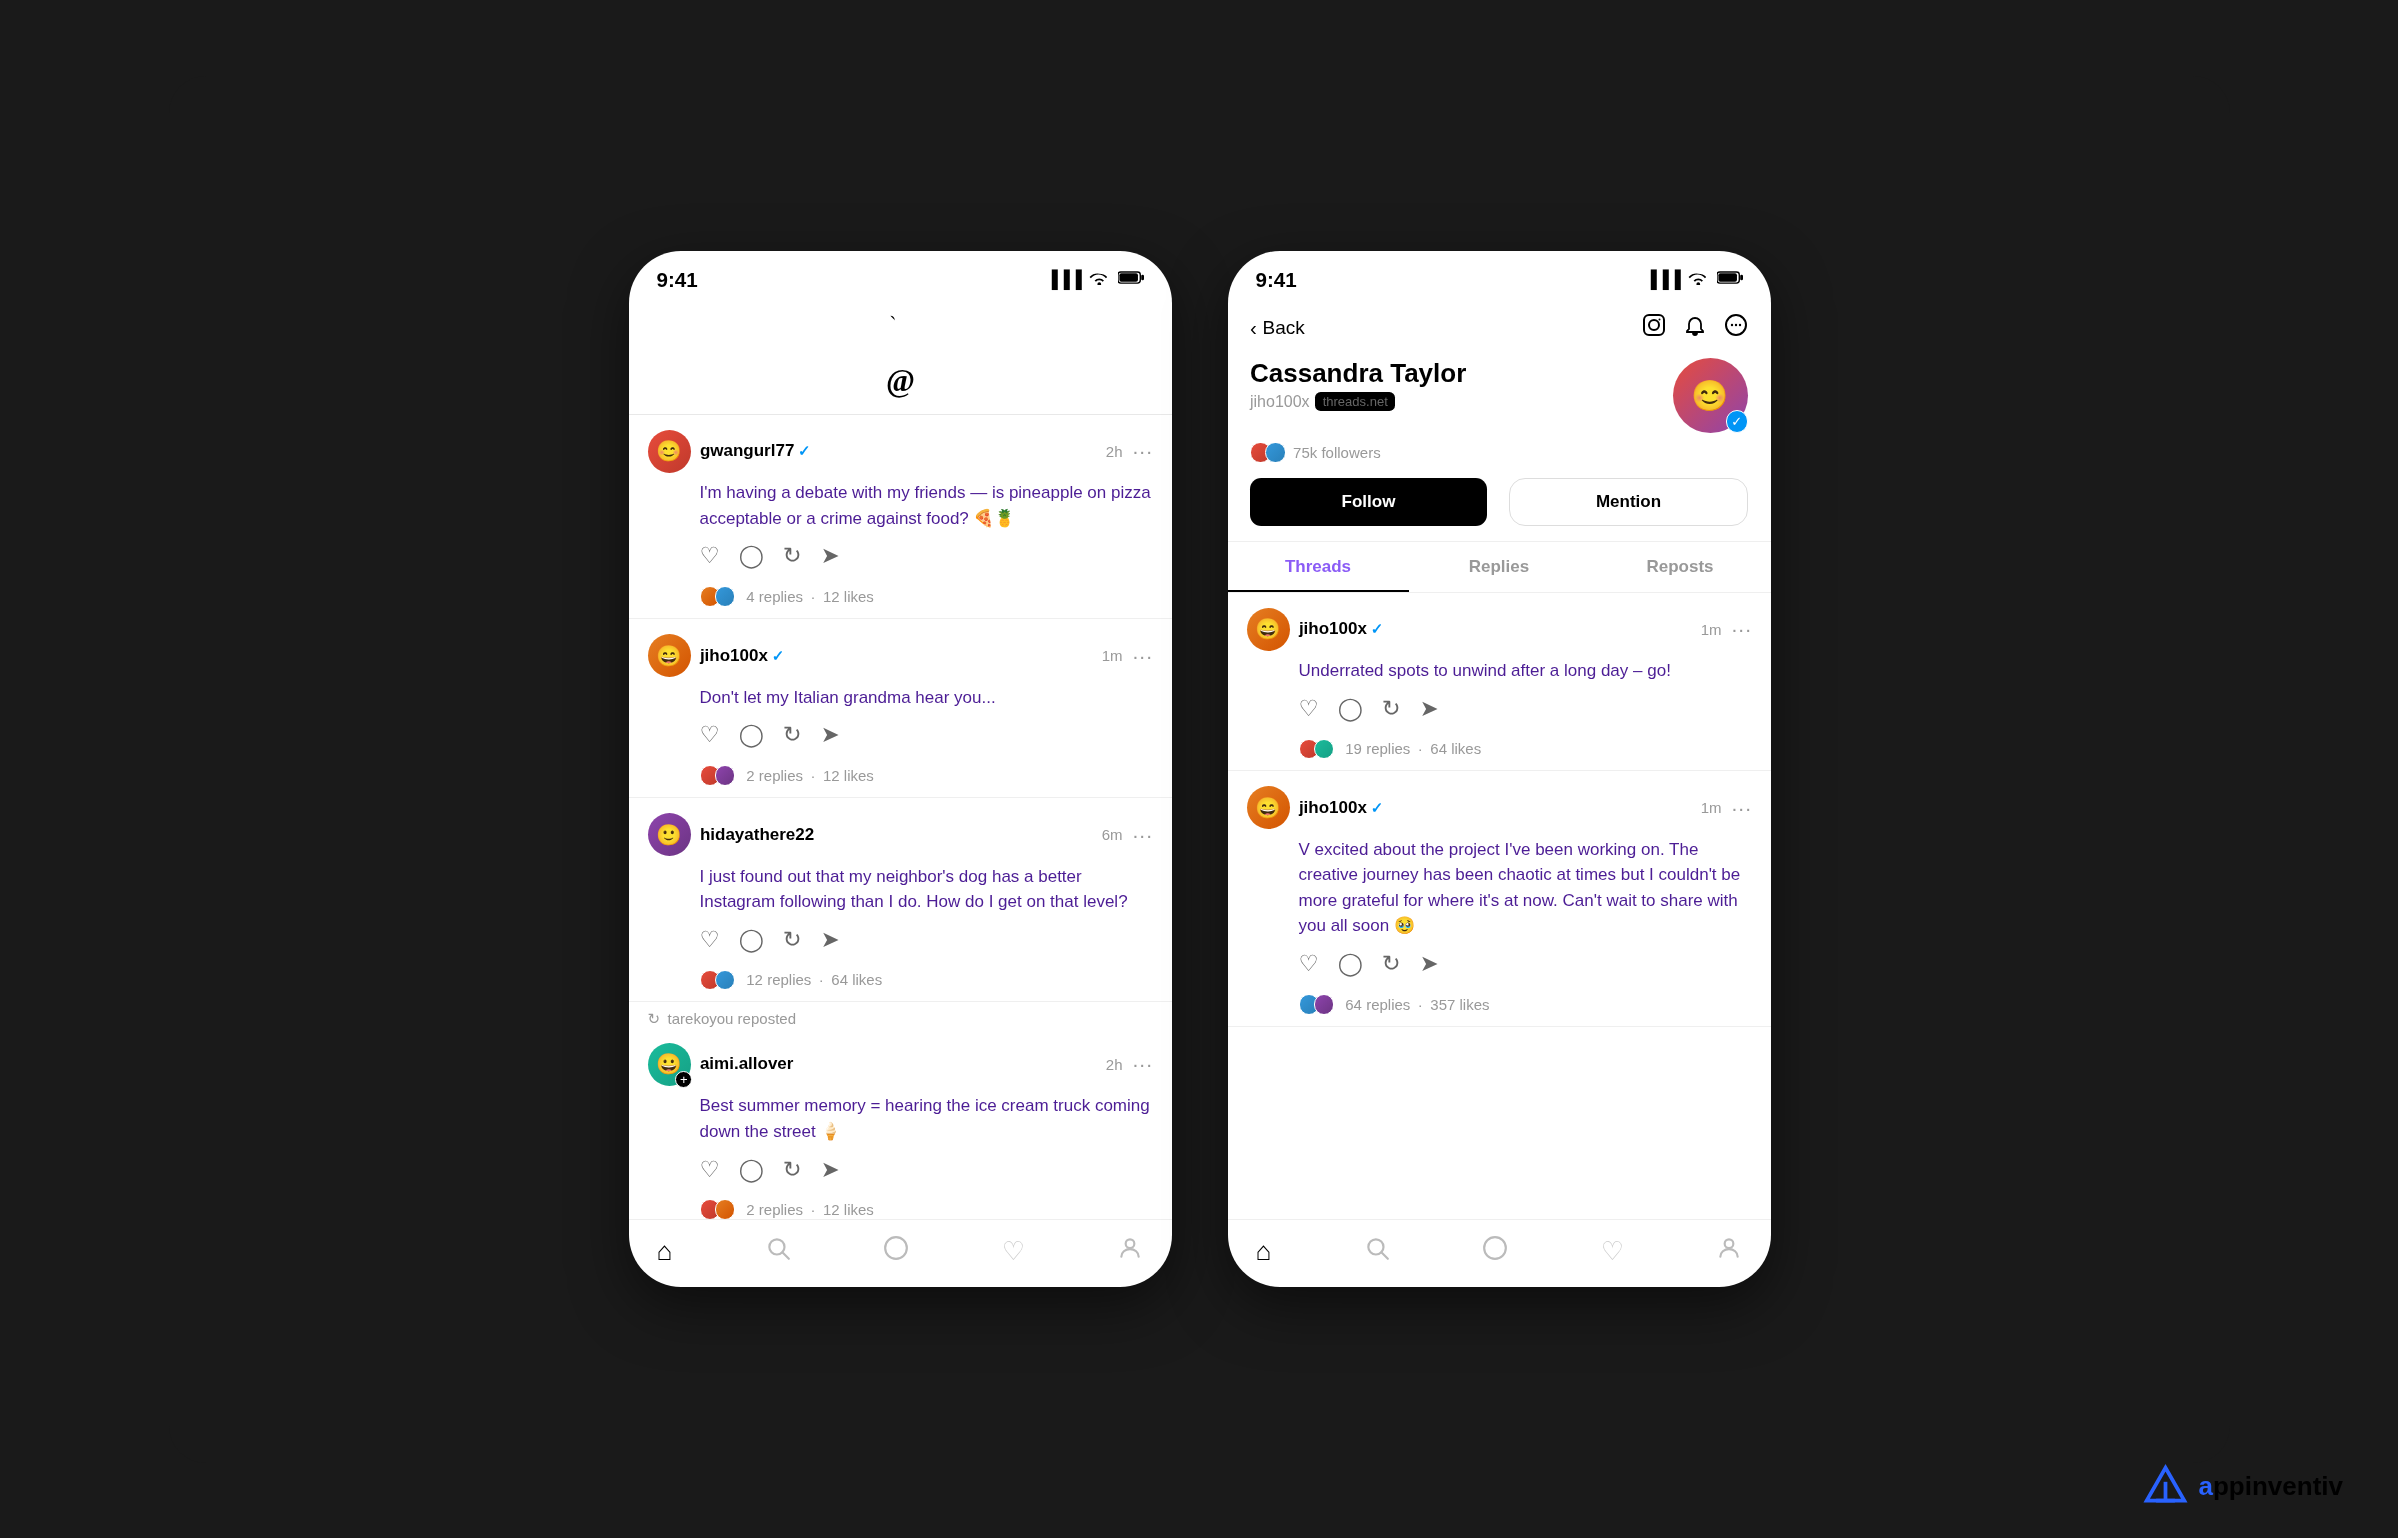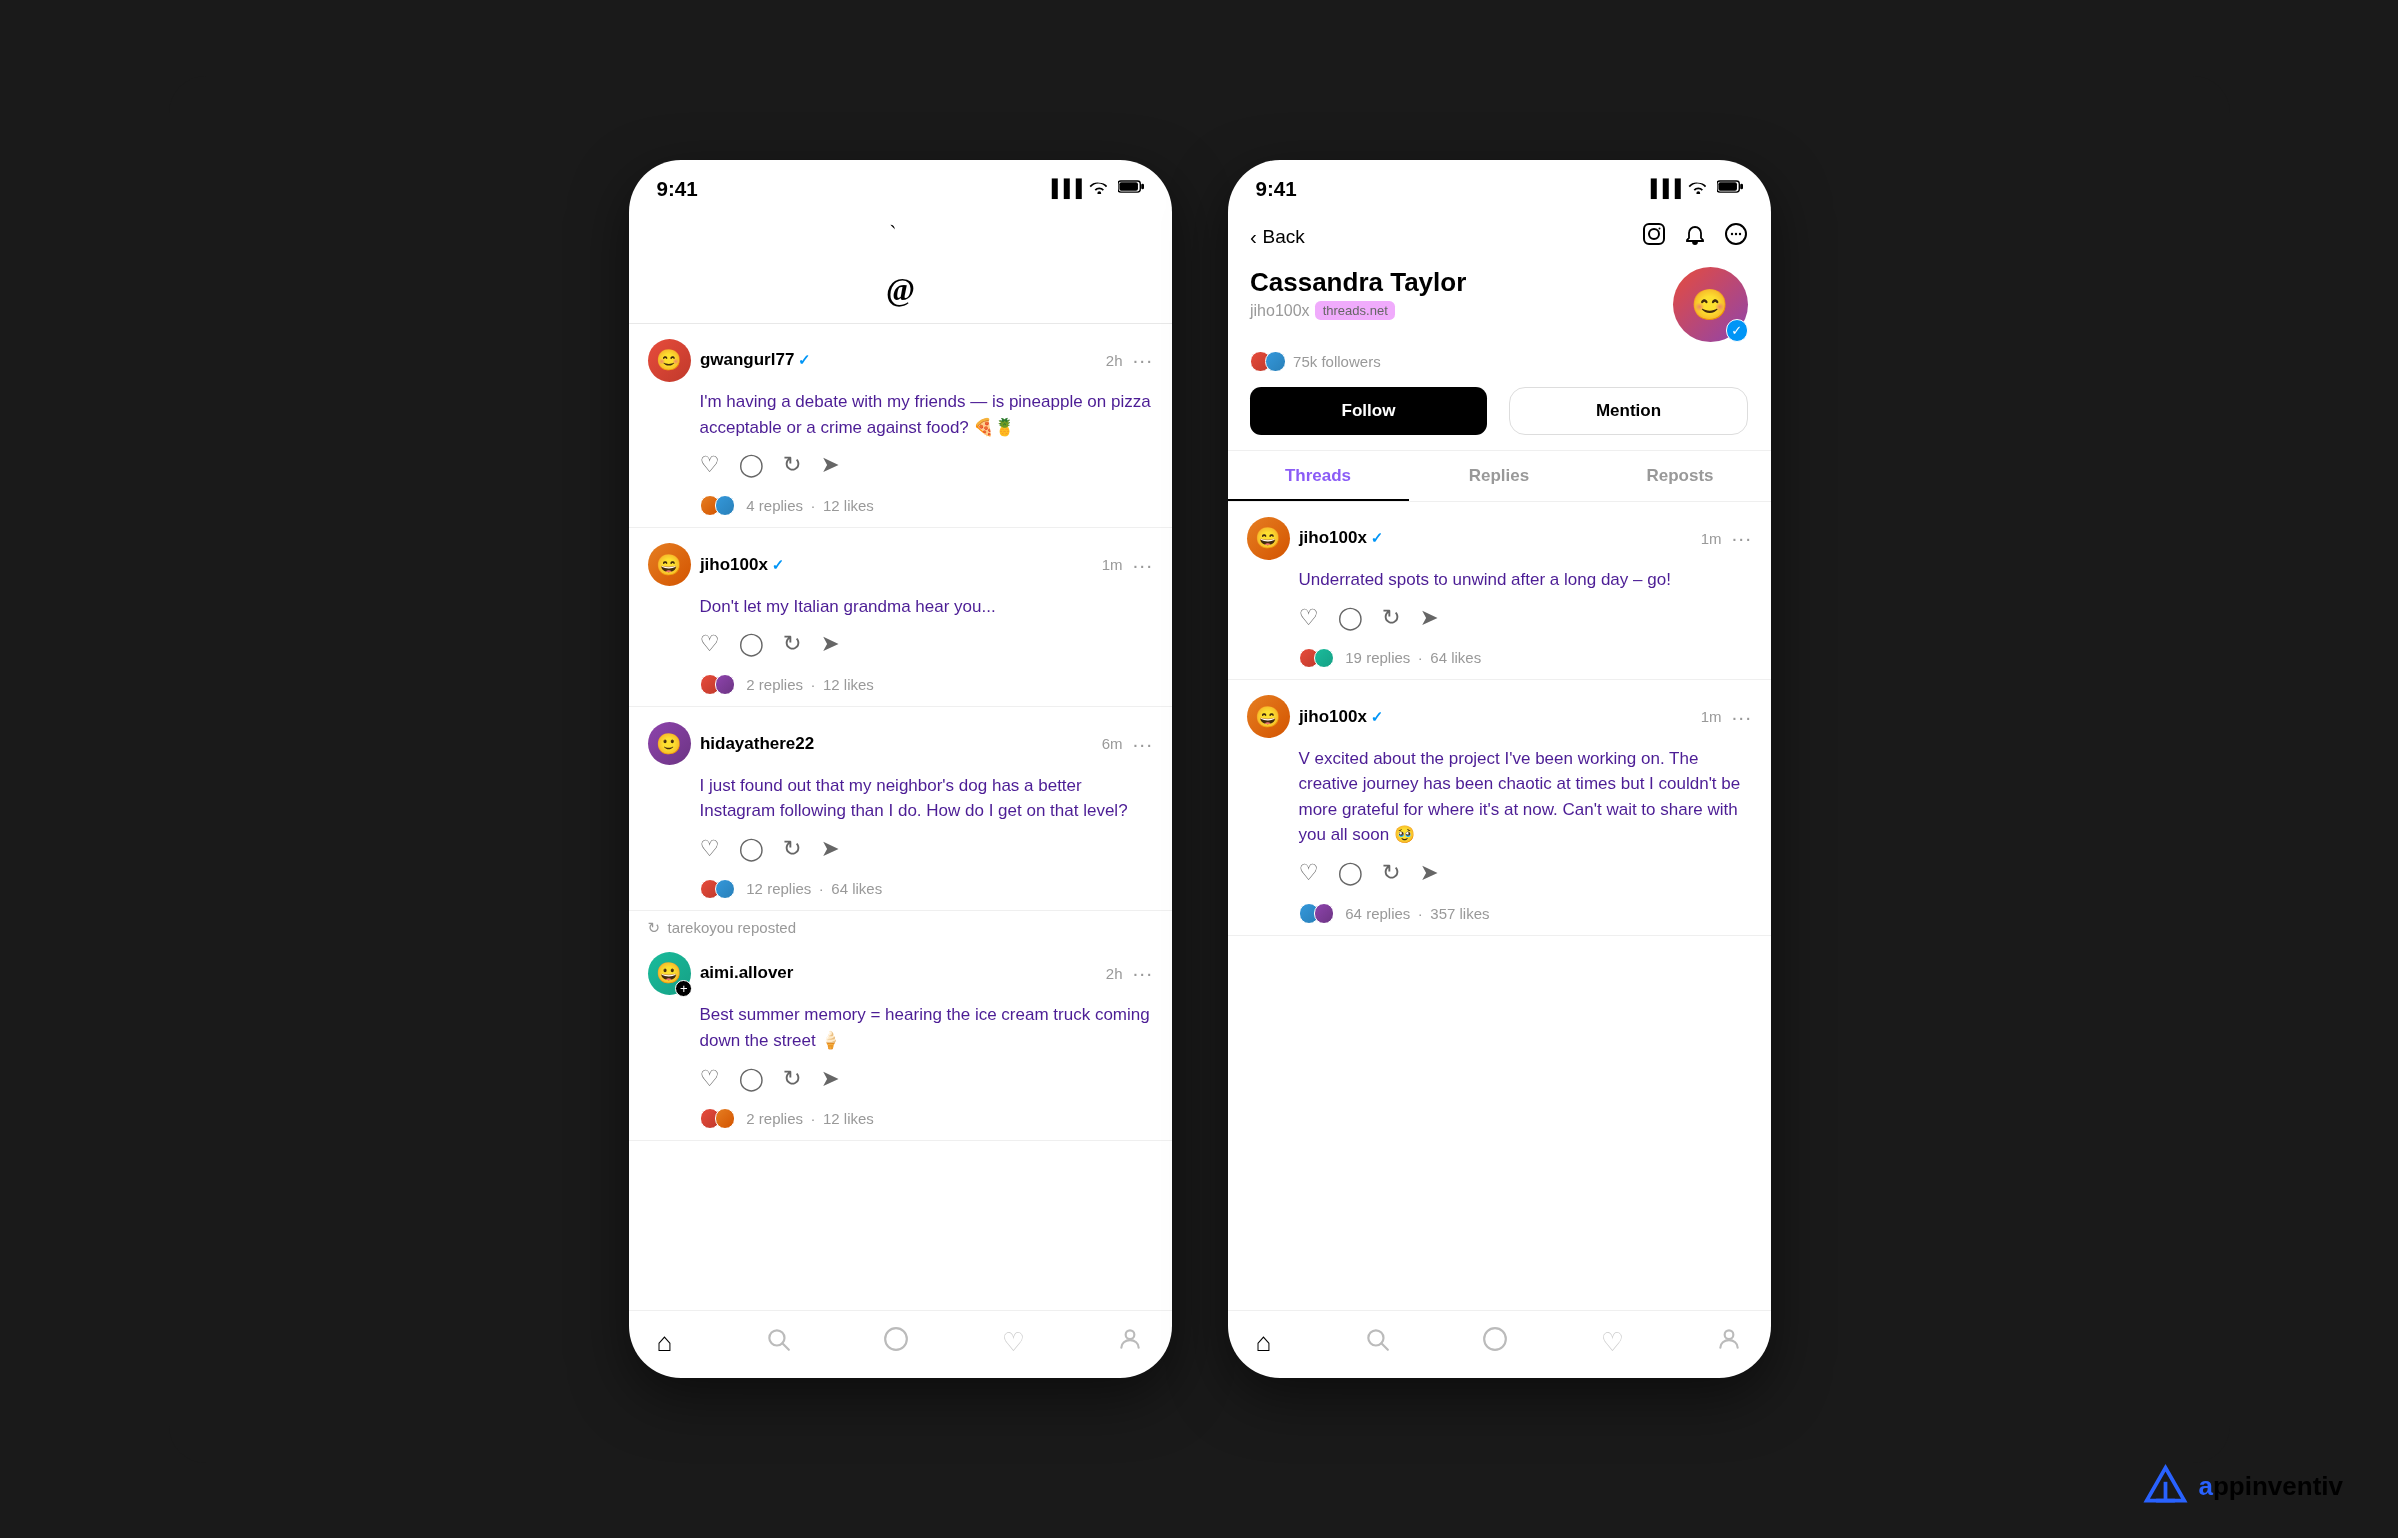--- a/index.html
+++ b/index.html
@@ -20,21 +20,21 @@
       height: 1387px;
       display: flex;
       align-items: center;
       justify-content: center;
       gap: 56px;
     }
     .phone {
       background: #fff;
       border-radius: 52px;
       width: 543px;
-      height: 1218px;
+      height: 1036px;
       overflow: hidden;
       display: flex;
       flex-direction: column;
       box-shadow: 0 19px 56px rgba(0,0,0,0.5);
     }
     .status-bar {
       display: flex;
       justify-content: space-between;
       align-items: center;
       padding: 17px 28px 9.4px;
@@ -233,21 +233,21 @@
       margin-bottom: 3.7px;
     }
     .profile-handle {
       font-size: 16px;
       color: #999;
       display: flex;
       align-items: center;
       gap: 5.6px;
     }
     .handle-badge {
-      background: #f0abfc;
+      background: #000000;
       border-radius: 5.6px;
       padding: 1.9px 7.5px;
       font-size: 13px;
       color: #666;
     }
     .profile-avatar-large {
       width: 75px;
       height: 75px;
       border-radius: 50%;
       background: linear-gradient(135deg, #e74c3c, #8e44ad);

